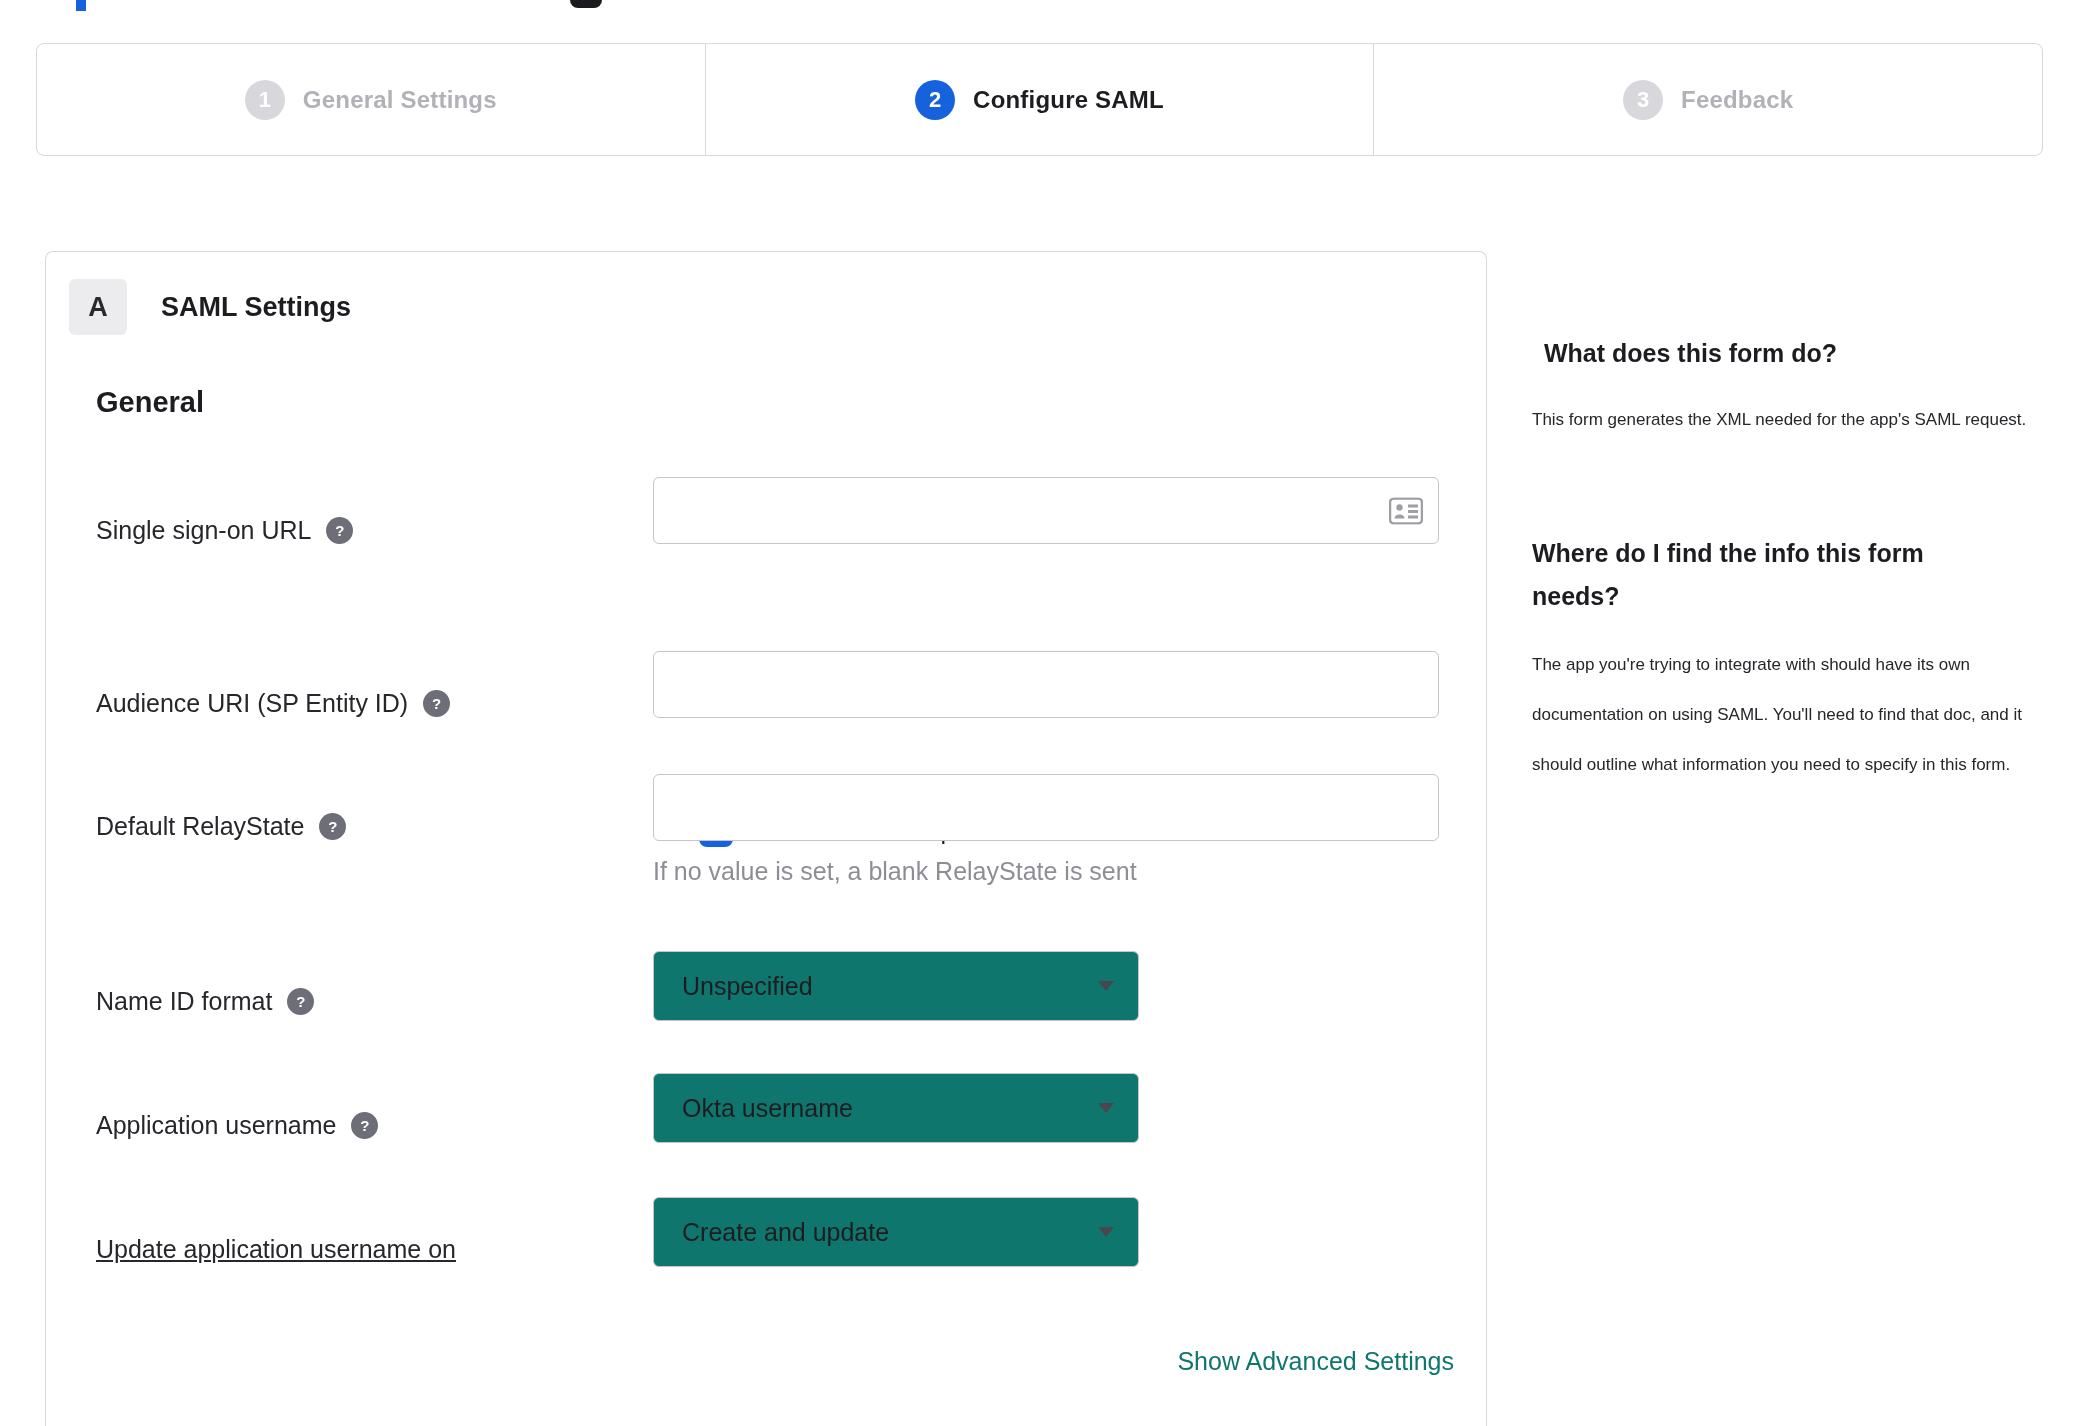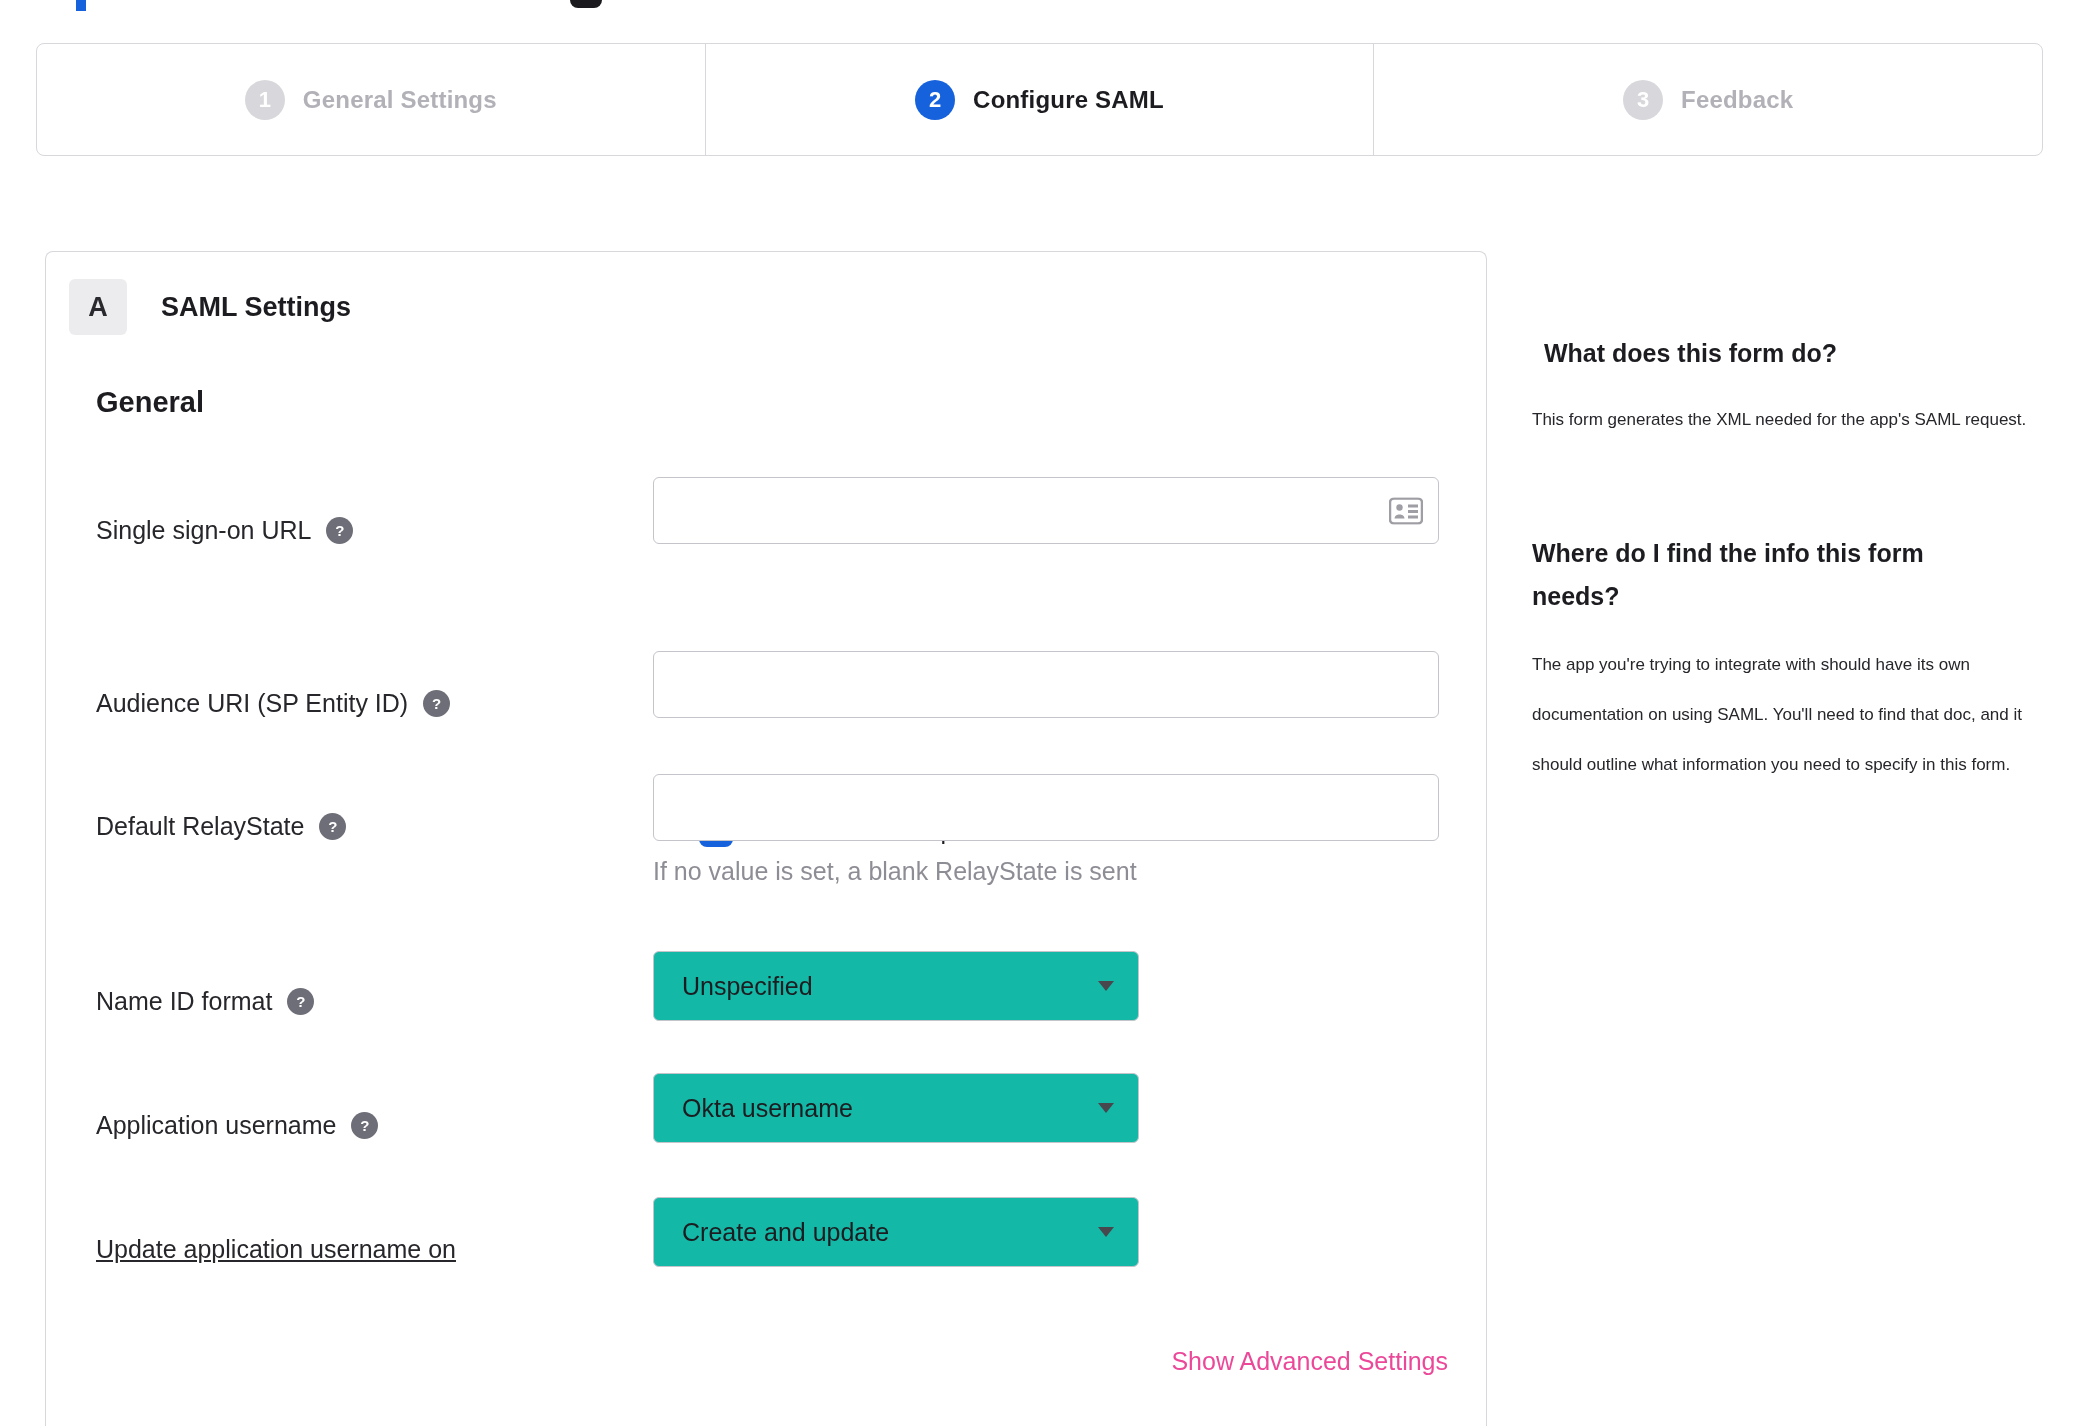--- a/index.html
+++ b/index.html
@@ -44,27 +44,27 @@
   .checkbox-row { left: 608px; display: flex; align-items: center; gap: 24px; }
   .checkbox { width: 34px; height: 34px; border-radius: 8px; background: #1662dd; position: relative;
     cursor: pointer; flex: 0 0 auto; }
   .checkbox::after { content: ""; position: absolute; left: 8px; top: 8px; width: 17px; height: 9px;
     border-left: 4px solid #fff; border-bottom: 4px solid #fff; transform: rotate(-45deg); }
   .checkbox-label { font-size: 25px; color: #1d1d21; }
 
   .helper-text { left: 607px; font-size: 25px; color: #8d8d95; }
 
   .dropdown { left: 607px; width: 486px; height: 70px; border: 1px solid #c4c4cb; border-radius: 6px;
-    background: #14b8a6; display: flex; align-items: center; cursor: pointer; }
+    background: #0f766e; display: flex; align-items: center; cursor: pointer; }
   .dropdown-value { font-size: 25px; color: #1d1d21; padding-left: 28px; }
   .caret-down { position: absolute; right: 24px; top: 50%; transform: translateY(-50%);
     width: 0; height: 0; border-left: 8px solid transparent; border-right: 8px solid transparent;
     border-top: 10px solid #47474d; }
 
-  .advanced-link { right: 38px; top: 1095px; font-size: 25px; color: #ec4899; cursor: pointer; text-decoration: none; }
+  .advanced-link { right: 32px; top: 1095px; font-size: 25px; color: #0f766e; cursor: pointer; text-decoration: none; }
 
   
   .sidebar { left: 1532px; top: 320px; width: 505px; }
   .sidebar h3 { font-size: 25px; font-weight: bold; line-height: 43px; color: #1d1d21; }
   .sidebar p { font-size: 17px; line-height: 50px; color: #26262b; }
   .sb-h1 { position: absolute; left: 12px; top: 12px; }
   .sb-p1 { position: absolute; left: 0; top: 75px; }
   .sb-h2 { position: absolute; left: 0; top: 212px; width: 470px; }
   .sb-p2 { position: absolute; left: 0; top: 320px; }
 </style>

